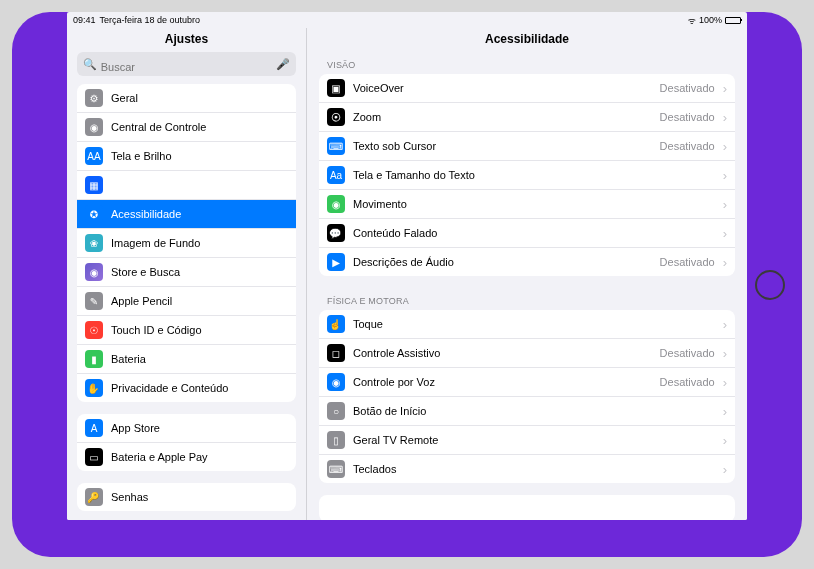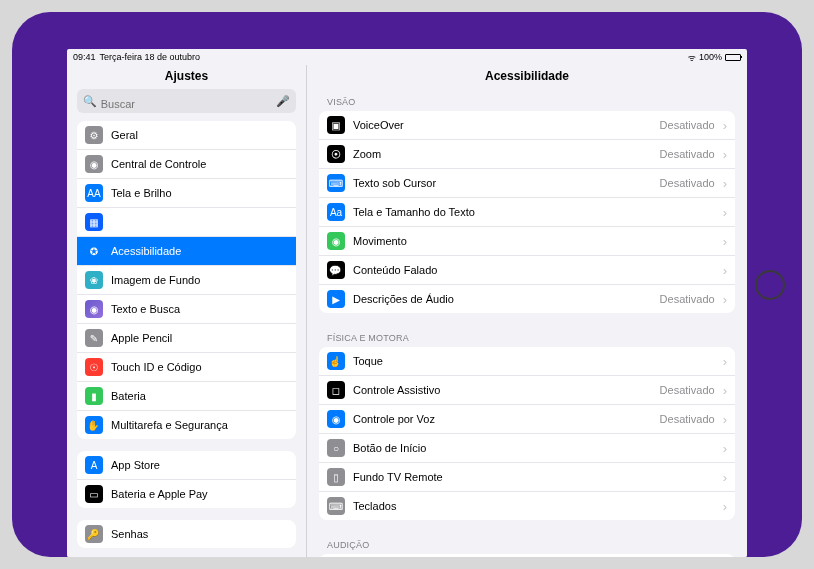--- a/index.html
+++ b/index.html
@@ -8,25 +8,25 @@
       display: flex;
       justify-content: center;
       align-items: center;
       height: 569px;
       width: 814px;
       font-family: -apple-system, "Helvetica Neue", Arial, sans-serif;
     }
     .device {
       width: 790px;
       height: 545px;
-      background: #4c1d95;
+      background: #6d28d9;
       border-radius: 38px;
       position: relative;
       display: flex;
-      align-items: flex-end;
+      align-items: flex-start;
       justify-content: center;
     }
     .home-button {
       position: absolute;
       right: 17px;
       top: 50%;
       transform: translateY(-50%);
       width: 30px;
       height: 30px;
       border: 2px solid #3a3a3a;
@@ -210,37 +210,37 @@
               <div class="row selected">
                 <div class="icon bg-blue">✪</div>
                 <div class="row-label">Acessibilidade</div>
               </div>
               <div class="row">
                 <div class="icon bg-teal">❀</div>
                 <div class="row-label">Imagem de Fundo</div>
               </div>
               <div class="row">
                 <div class="icon bg-purple">◉</div>
-                <div class="row-label">Texto e Busca</div>
+                <div class="row-label">Store e Busca</div>
               </div>
               <div class="row">
                 <div class="icon bg-gray">✎</div>
                 <div class="row-label">Apple Pencil</div>
               </div>
               <div class="row">
                 <div class="icon bg-red">☉</div>
                 <div class="row-label">Touch ID e Código</div>
               </div>
               <div class="row">
                 <div class="icon bg-green">▮</div>
                 <div class="row-label">Bateria</div>
               </div>
               <div class="row">
                 <div class="icon bg-blue">✋</div>
-                <div class="row-label">Multitarefa e Segurança</div>
+                <div class="row-label">Privacidade e Conteúdo</div>
               </div>
             </div>
             <div class="group">
               <div class="row">
                 <div class="icon bg-blue">A</div>
                 <div class="row-label">App Store</div>
               </div>
               <div class="row">
                 <div class="icon bg-black">▭</div>
                 <div class="row-label">Bateria e Apple Pay</div>
@@ -318,30 +318,29 @@
                 <div class="status-text">Desativado</div>
                 <div class="chevron">›</div>
               </div>
               <div class="row">
                 <div class="icon bg-gray">○</div>
                 <div class="row-label">Botão de Início</div>
                 <div class="chevron">›</div>
               </div>
               <div class="row">
                 <div class="icon bg-gray">▯</div>
-                <div class="row-label">Fundo TV Remote</div>
+                <div class="row-label">Geral TV Remote</div>
                 <div class="chevron">›</div>
               </div>
               <div class="row">
                 <div class="icon bg-gray">⌨</div>
                 <div class="row-label">Teclados</div>
                 <div class="chevron">›</div>
               </div>
             </div>
-            <div class="section-label">AUDIÇÃO</div>
             <div class="group">
               <div class="row"></div>
             </div>
           </div>
       </div>
     </div>
   </div>
 </div>
 
 </body></html>

